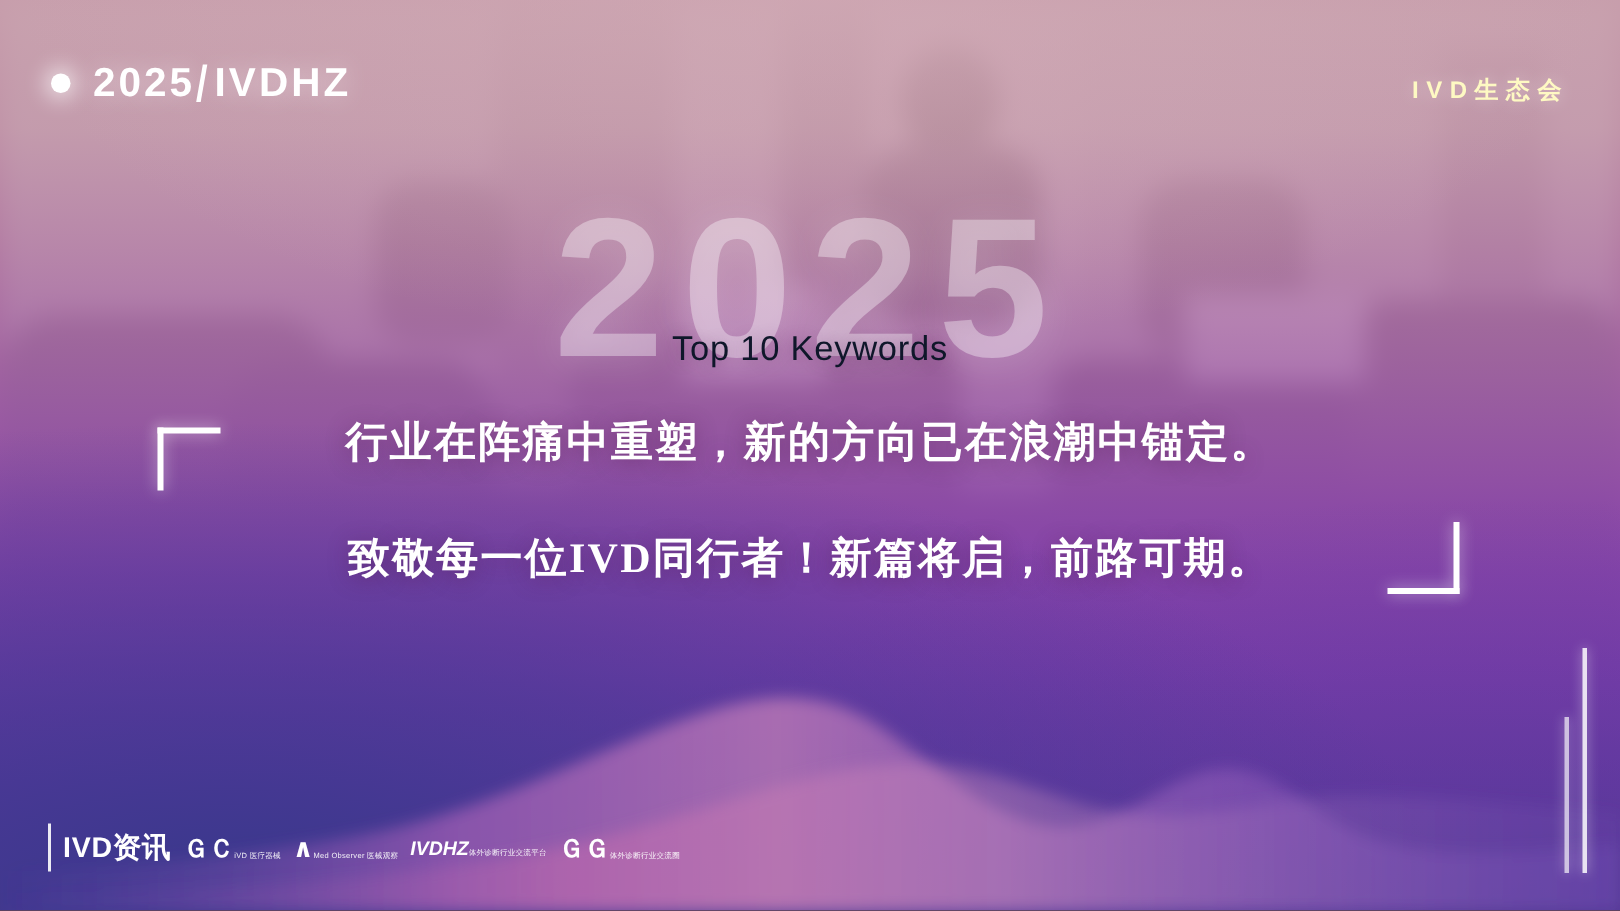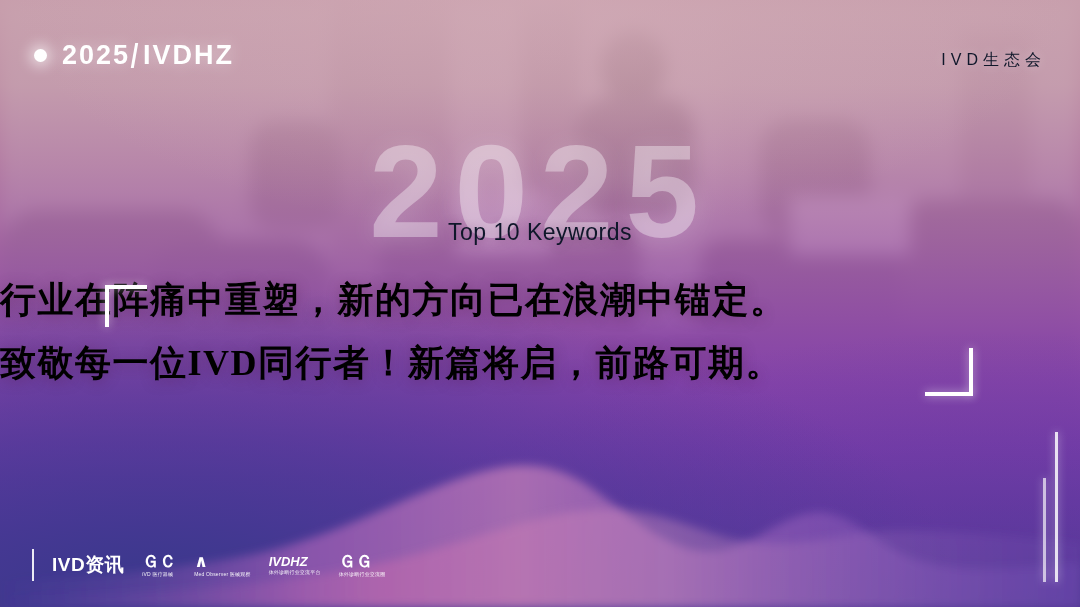--- a/index.html
+++ b/index.html
@@ -56,62 +56,62 @@
   .brandtxt{
     font-size:27px;font-weight:700;color:#fff;letter-spacing:1px;
     text-shadow:0 0 16px rgba(255,255,255,.45);
     display:flex;align-items:center;
   }
   .brandtxt .yr{letter-spacing:2px;}
   .bar{display:inline-block;width:3px;height:25px;background:#fff;margin:0 7px 0 3px;transform:skewX(-10deg);}
   .brandtxt .vd{letter-spacing:2px;}
 
   .eyebrow{
-    position:absolute;right:34px;top:50px;color:#0f172a;font-size:16px;
-    font-weight:400;letter-spacing:5px;text-shadow:0 0 12px rgba(255,255,255,.4);
+    position:absolute;right:34px;top:50px;color:#fef9c3;font-size:16px;
+    font-weight:700;letter-spacing:5px;text-shadow:0 0 12px rgba(255,255,255,.4);
   }
 
   
   .sub{
     position:absolute;left:0;right:0;top:219px;text-align:center;
     color:#0f172a;font-size:23px;letter-spacing:.5px;font-weight:400;
     text-shadow:0 1px 10px rgba(90,30,80,.4);
   }
 
   .quote{position:absolute;left:0;right:0;top:276px;}
   .qline{
-    text-align:left;color:#000000;font-weight:700;
+    text-align:center;color:#ffffff;font-weight:700;
     font-family:"Liberation Serif","DejaVu Serif",serif;
-    font-size:36px;letter-spacing:1.5px;
+    font-size:28px;letter-spacing:1.5px;
     text-shadow:0 2px 14px rgba(80,25,75,.45);
   }
-  .qline + .qline{margin-top:14px;}
+  .qline + .qline{margin-top:39px;}
 
   
   .brk{position:absolute;}
   .brk i{position:absolute;background:#fff;box-shadow:0 0 10px rgba(255,255,255,.55);display:block;}
   .brk-tl{left:105px;top:285px;width:42px;height:42px;}
   .brk-tl i.h{left:0;top:0;width:42px;height:4px;}
   .brk-tl i.v{left:0;top:0;width:4px;height:42px;}
   .brk-br{left:925px;top:348px;width:48px;height:48px;}
   .brk-br i.h{left:0;bottom:0;width:48px;height:4px;}
   .brk-br i.v{right:0;top:0;width:4px;height:48px;}
 
   
   .vline{position:absolute;background:rgba(255,255,255,.85);box-shadow:0 0 8px rgba(255,255,255,.5);}
   .vl-a{right:22px;top:432px;width:3px;height:150px;}
   .vl-b{right:34px;top:478px;width:3px;height:104px;opacity:.8;}
 
   
-  .footer{position:absolute;left:32px;bottom:26px;display:flex;align-items:center;gap:18px;}
+  .footer{position:absolute;left:32px;bottom:26px;display:flex;align-items:center;gap:8px;}
   .fdiv{width:2px;height:32px;background:rgba(255,255,255,.9);}
   .flogo{display:flex;align-items:center;gap:5px;color:#fff;}
   .f-main{font-size:19px;font-weight:700;letter-spacing:.5px;white-space:nowrap;}
   .f-mark{
-    display:flex;flex-direction:column;align-items:flex-start;justify-content:center;
+    display:flex;align-items:flex-end;justify-content:center;
     color:#fff;line-height:1;
   }
   .f-mark .glyph{font-size:17px;font-weight:700;letter-spacing:0;}
   .f-mark .cap{font-size:5px;letter-spacing:.2px;margin-top:2px;opacity:.92;white-space:nowrap;}
   .f-row{display:flex;align-items:center;gap:4px;font-style:italic;}
 </style>
 </head>
 <body>
 
 <div id="stage">

